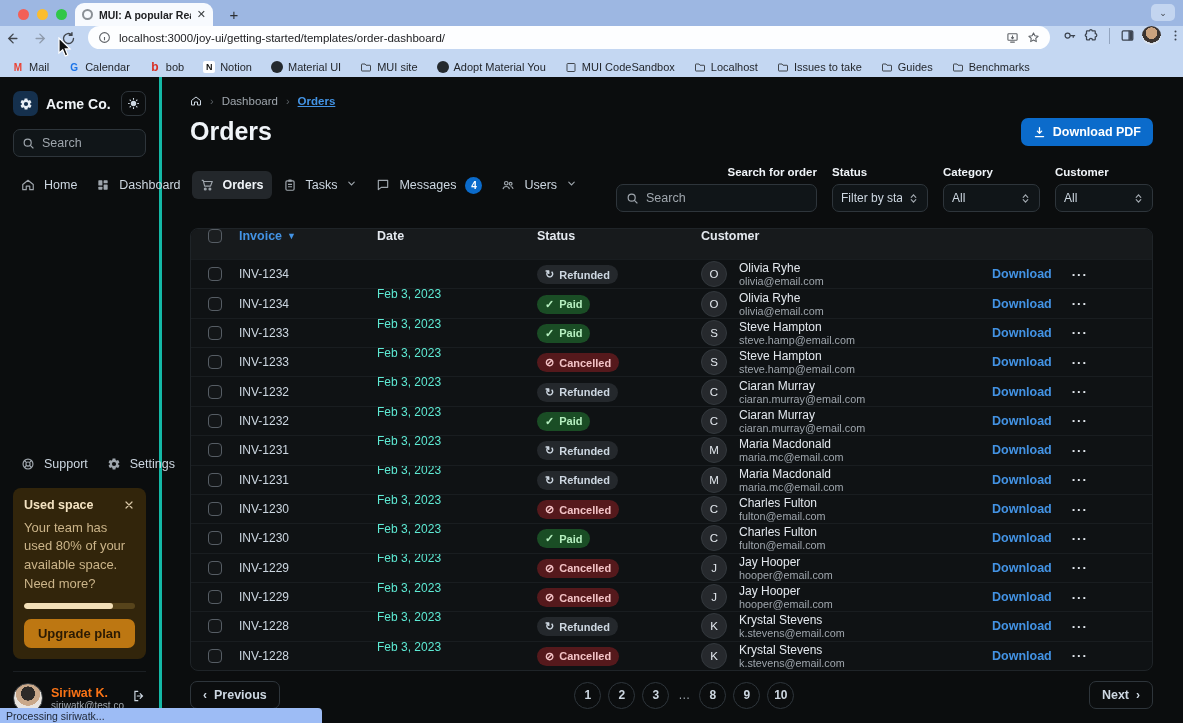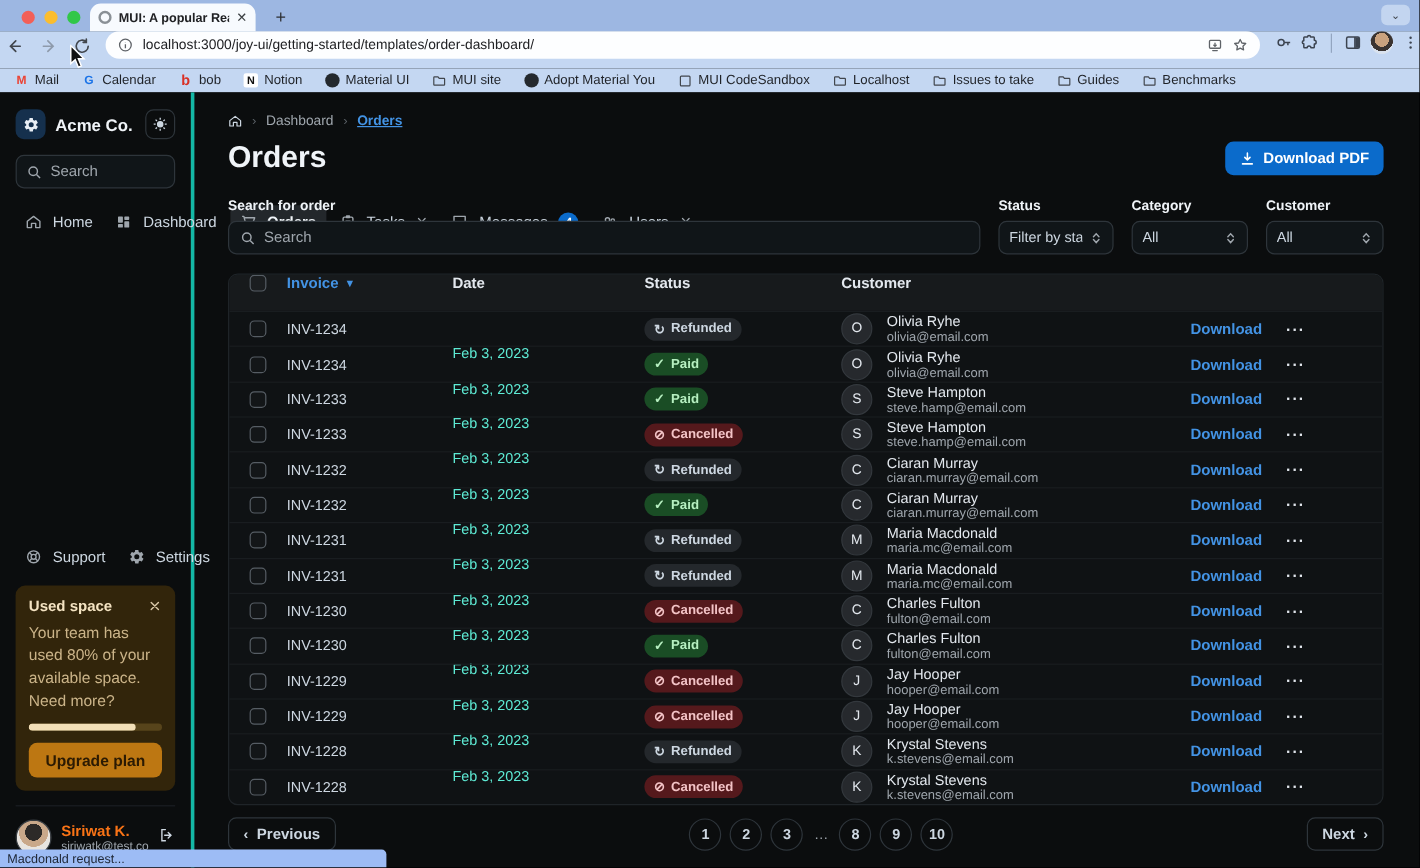--- a/index.html
+++ b/index.html
@@ -84,21 +84,21 @@
   .crumb-sep { color:#5a6066; font-size:11px; }
   .crumb-link { color:#4393e4; text-decoration:underline; font-weight:bold; }
   .titlerow { display:flex; align-items:flex-end; margin-top:10px; }
   .pagetitle { font-size:25px; font-weight:bold; color:#f0f4f8; flex:1; }
   .btn-primary { height:28px; border:none; border-radius:7px; color:#fff; font-size:12.5px; font-weight:bold; display:flex; align-items:center; gap:7px; padding:0 12px; font-family:inherit; }
   .btn-primary svg { width:13px; height:13px; }
 
   .filters { display:flex; gap:15px; margin-top:20px; align-items:flex-end; }
   .field { display:flex; flex-direction:column; }
   .field .flabel { font-size:11.5px; font-weight:bold; color:#f0f4f8; margin-bottom:6px; }
-  .f-search { flex:1; }
+  .f-search { flex:1;align-items:flex-end; }
   .inputbox { height:28px; border-radius:7px; border:1px solid #2e353b; background:#101518; display:flex; align-items:center; gap:7px; padding:0 9px; }
   .inputbox svg { width:13px; height:13px; color:#9fa6ad; flex:none; }
   .inputbox input { background:transparent; border:none; outline:none; color:#cdd7e1; font-size:12.5px; width:100%; font-family:inherit; }
   .inputbox input::placeholder { color:#9fa6ad; }
   .selectbox { height:28px; border-radius:7px; border:1px solid #2e353b; background:#101518; display:flex; align-items:center; padding:0 8px; gap:6px; }
   .selectbox .val { flex:1; font-size:12px; color:#cdd7e1; white-space:nowrap; overflow:hidden; }
   .selectbox svg { width:11px; height:11px; color:#9fa6ad; flex:none; }
   .w-status{width:96px;} .w-cat{width:97px;} .w-cust{width:98px;}
 
   .table { margin-top:16px; flex:1; min-height:0; border:1px solid #1f2428; border-radius:8px; overflow:hidden; display:flex; flex-direction:column; background:#0f1214; }
@@ -926,18 +926,18 @@
             <button class="pagenum">10</button>
           </div>
         <button class="pagebtn">
           <span>Next</span>
           <span class="pchev">›</span>
         </button>
       </div>
     </main>
   </div>
 
-  <div class="statusbar">Macdonald request...</div>
+  <div class="statusbar">Processing siriwatk...</div>
 
   <svg class="cursor" viewBox="0 0 15 21">
     <path d="M1 1 L1 16 L4.7 12.8 L7.3 19 L9.8 17.9 L7.3 11.9 L12 11.9 Z" fill="#111" stroke="#fff" stroke-width="1.2"></path>
   </svg>
 </div>
 
 </body></html>

